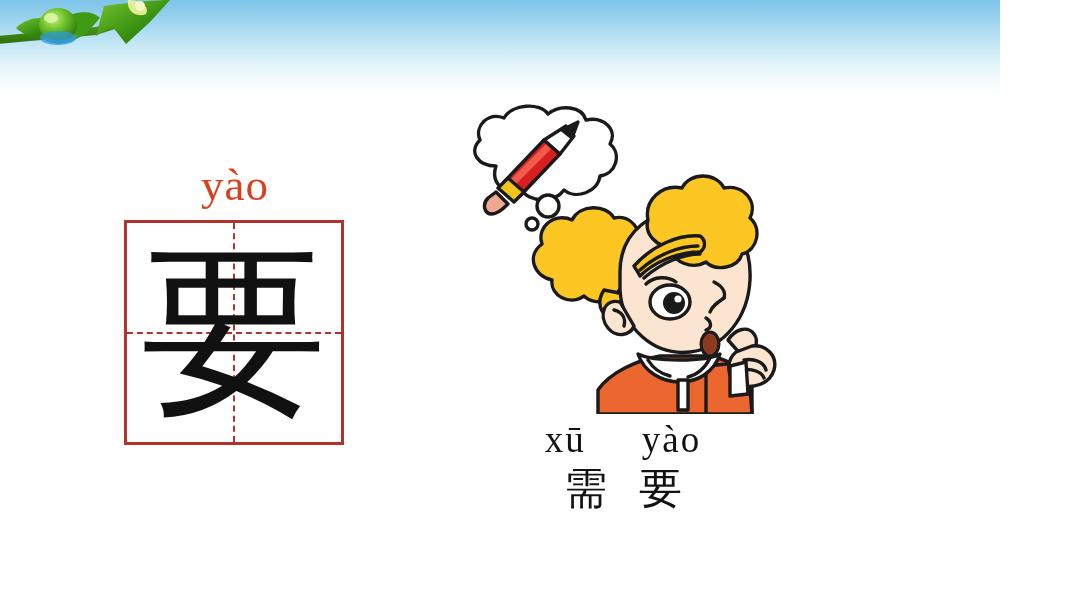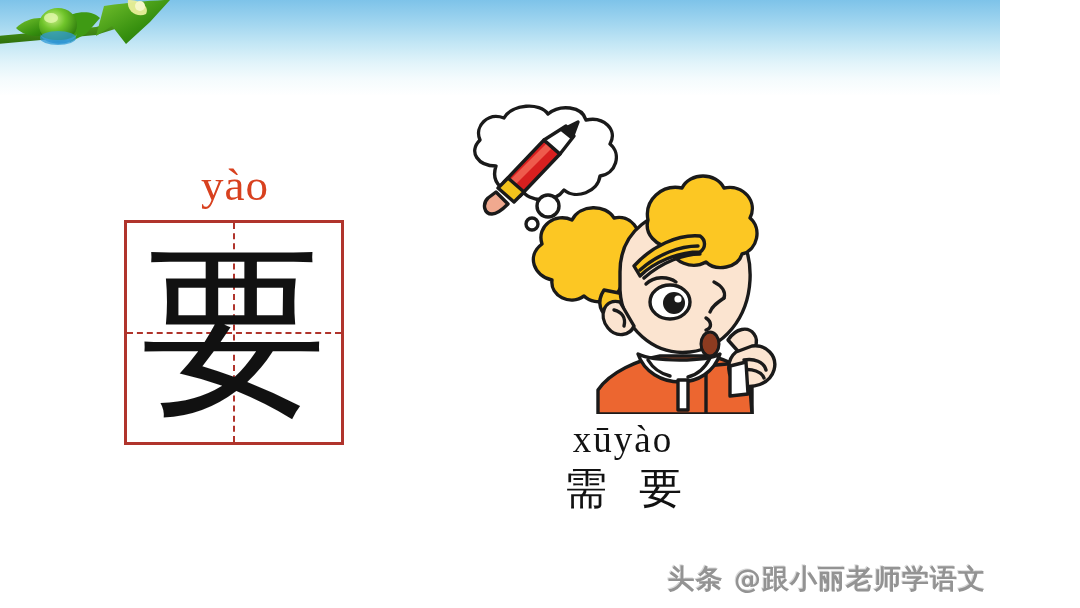--- a/index.html
+++ b/index.html
@@ -123,21 +123,21 @@
     width: 350px;
     text-align: center;
   }
   .word-pinyin {
     font-family: "Liberation Serif", serif;
     font-size: 37px;
     line-height: 44px;
     color: #121212;
     letter-spacing: 2px;
   }
-  .word-pinyin .syl { display: inline-block; margin: 0 0; }
+  .word-pinyin .syl { display: inline-block; margin: 0 28px; }
   .word-hanzi {
     font-family: "DejaVu Sans", "Liberation Sans", sans-serif;
     font-size: 43px;
     line-height: 52px;
     color: #121212;
     margin-top: 0;
     font-weight: 500;
   }
   .word-hanzi .hz { display: inline-block; margin: 0 16px; }
 
@@ -375,15 +375,14 @@
 
   <div class="word-block">
     <div class="word-pinyin">
       <span class="syl">xū</span><span class="syl">yào</span>
     </div>
     <div class="word-hanzi">
       <span class="hz">需</span><span class="hz">要</span>
     </div>
   </div>
 
-  <div class="watermark">头条 @跟小丽老师学语文</div>
 
 </div>
 
 </body></html>

